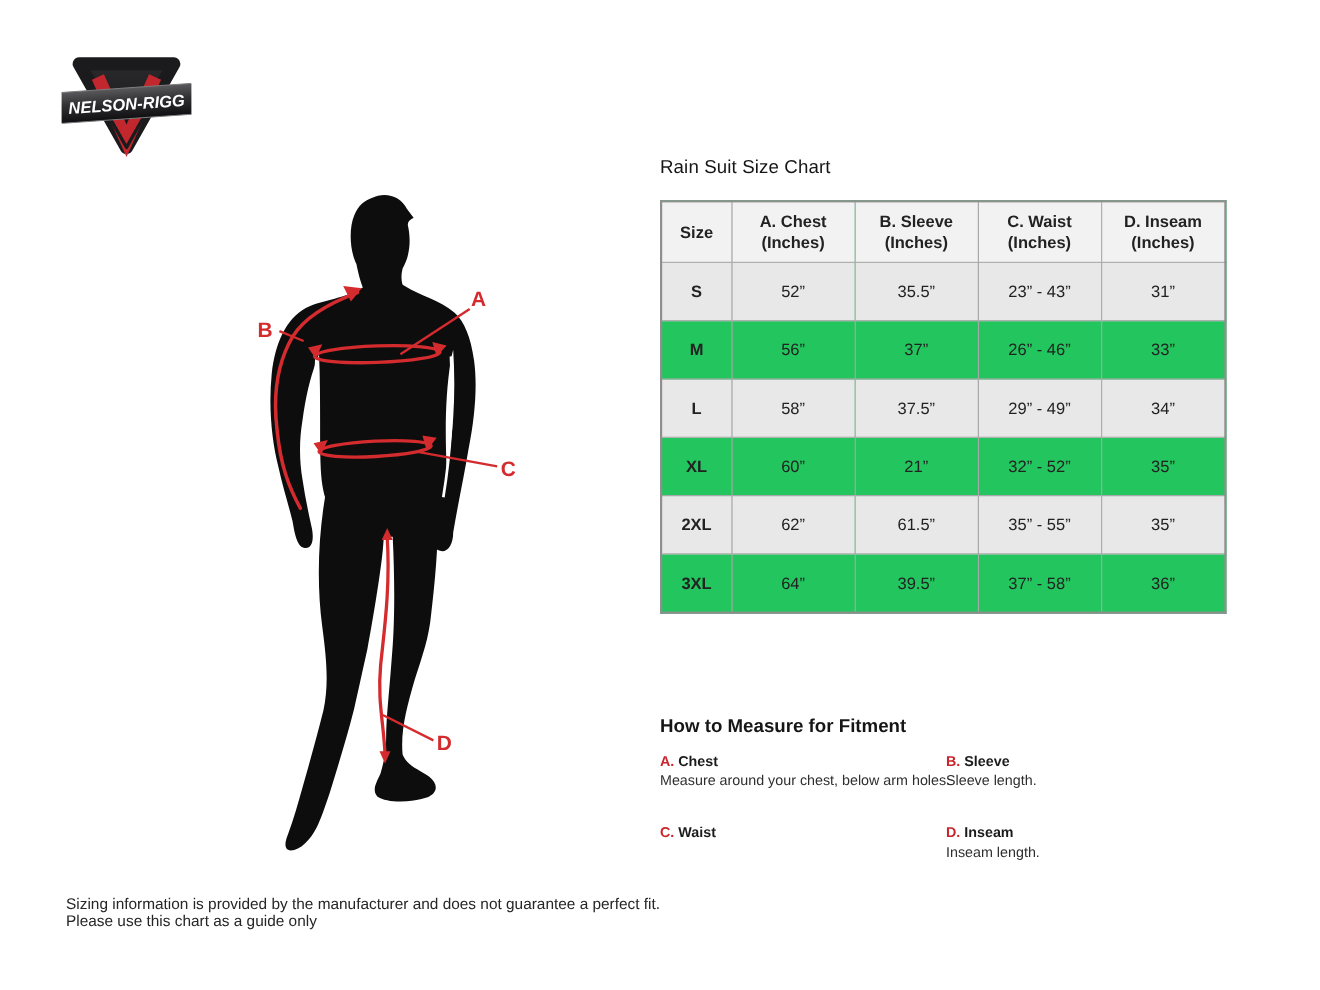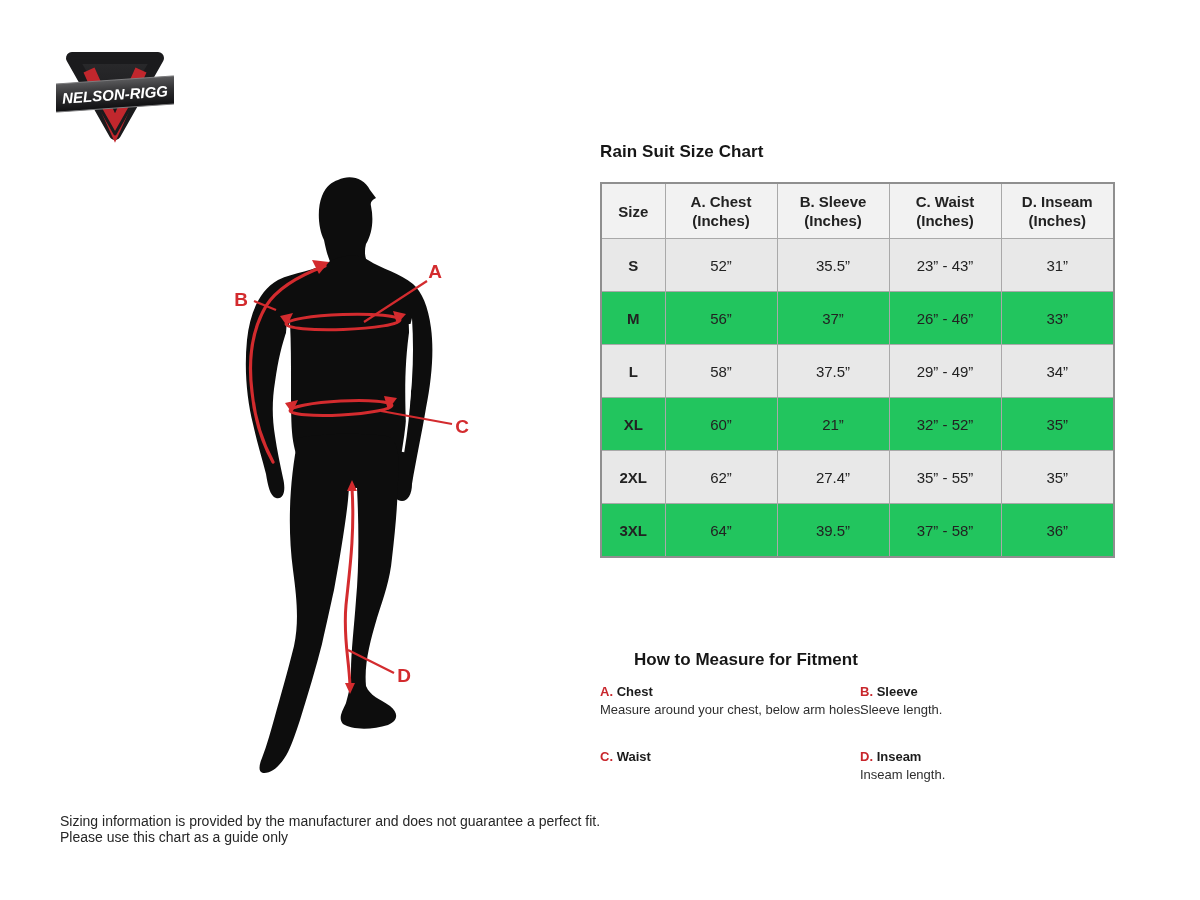--- a/index.html
+++ b/index.html
@@ -6,31 +6,31 @@
   #stage{position:relative;width:1200px;height:900px;background:#ffffff;overflow:hidden;
          font-family:"Liberation Sans","DejaVu Sans",sans-serif;-webkit-font-smoothing:antialiased;}
 
   
   .logo{position:absolute;left:56px;top:46px;width:118px;height:98px;}
 
   
   .figure{position:absolute;left:200px;top:160px;width:300px;height:640px;}
 
   
-  .rtitle{position:absolute;left:600px;top:142px;font-size:17px;font-weight:bold;color:#161616;letter-spacing:.1px;}
+  .rtitle{position:absolute;left:600px;top:142px;font-size:17px;font-weight:normal;color:#161616;letter-spacing:.1px;}
   .sizetable{position:absolute;left:600px;top:182px;border-collapse:collapse;table-layout:fixed;
              background:#22c55e;border:2px solid #8f8f8f;}
   .sizetable th,.sizetable td{border:1px solid #a9a9a9;text-align:center;vertical-align:middle;color:#222;padding:0;}
   .sizetable th{height:54px;font-size:15px;font-weight:bold;background:#f2f2f2;line-height:19px;}
   .sizetable td{height:52px;font-size:15px;}
   .row-shade td{background:#e8e8e8;}
   .size-col{font-weight:bold;}
   .hl2:empty{display:none;}
 
-  .measure-title{position:absolute;left:600px;top:650px;font-size:17px;font-weight:bold;color:#161616;margin-left:34px;}
+  .measure-title{position:absolute;left:600px;top:650px;font-size:17px;font-weight:bold;color:#161616;}
   .measure-grid{position:absolute;left:600px;top:683px;width:516px;display:grid;
                 grid-template-columns:260px 1fr;row-gap:30px;}
   .m-label{font-size:13px;font-weight:bold;color:#1b1b1b;line-height:17px;}
   .m-letter{color:#c8262c;}
   .m-desc{font-size:13px;color:#2e2e2e;line-height:17px;margin-top:1px;max-width:252px;}
   .m-desc.nowrap{white-space:nowrap;max-width:none;}
 
   .footer{position:absolute;left:60px;top:814px;font-size:14px;color:#262626;line-height:15.5px;}
 </style>
 </head>
@@ -218,21 +218,21 @@
       <tr>
         <td class="size-col">XL</td>
         <td>60”</td>
         <td>21”</td>
         <td>32” - 52”</td>
         <td>35”</td>
       </tr>
       <tr class="row-shade">
         <td class="size-col">2XL</td>
         <td>62”</td>
-        <td>27.4”</td>
+        <td>61.5”</td>
         <td>35” - 55”</td>
         <td>35”</td>
       </tr>
       <tr>
         <td class="size-col">3XL</td>
         <td>64”</td>
         <td>39.5”</td>
         <td>37” - 58”</td>
         <td>36”</td>
       </tr>

